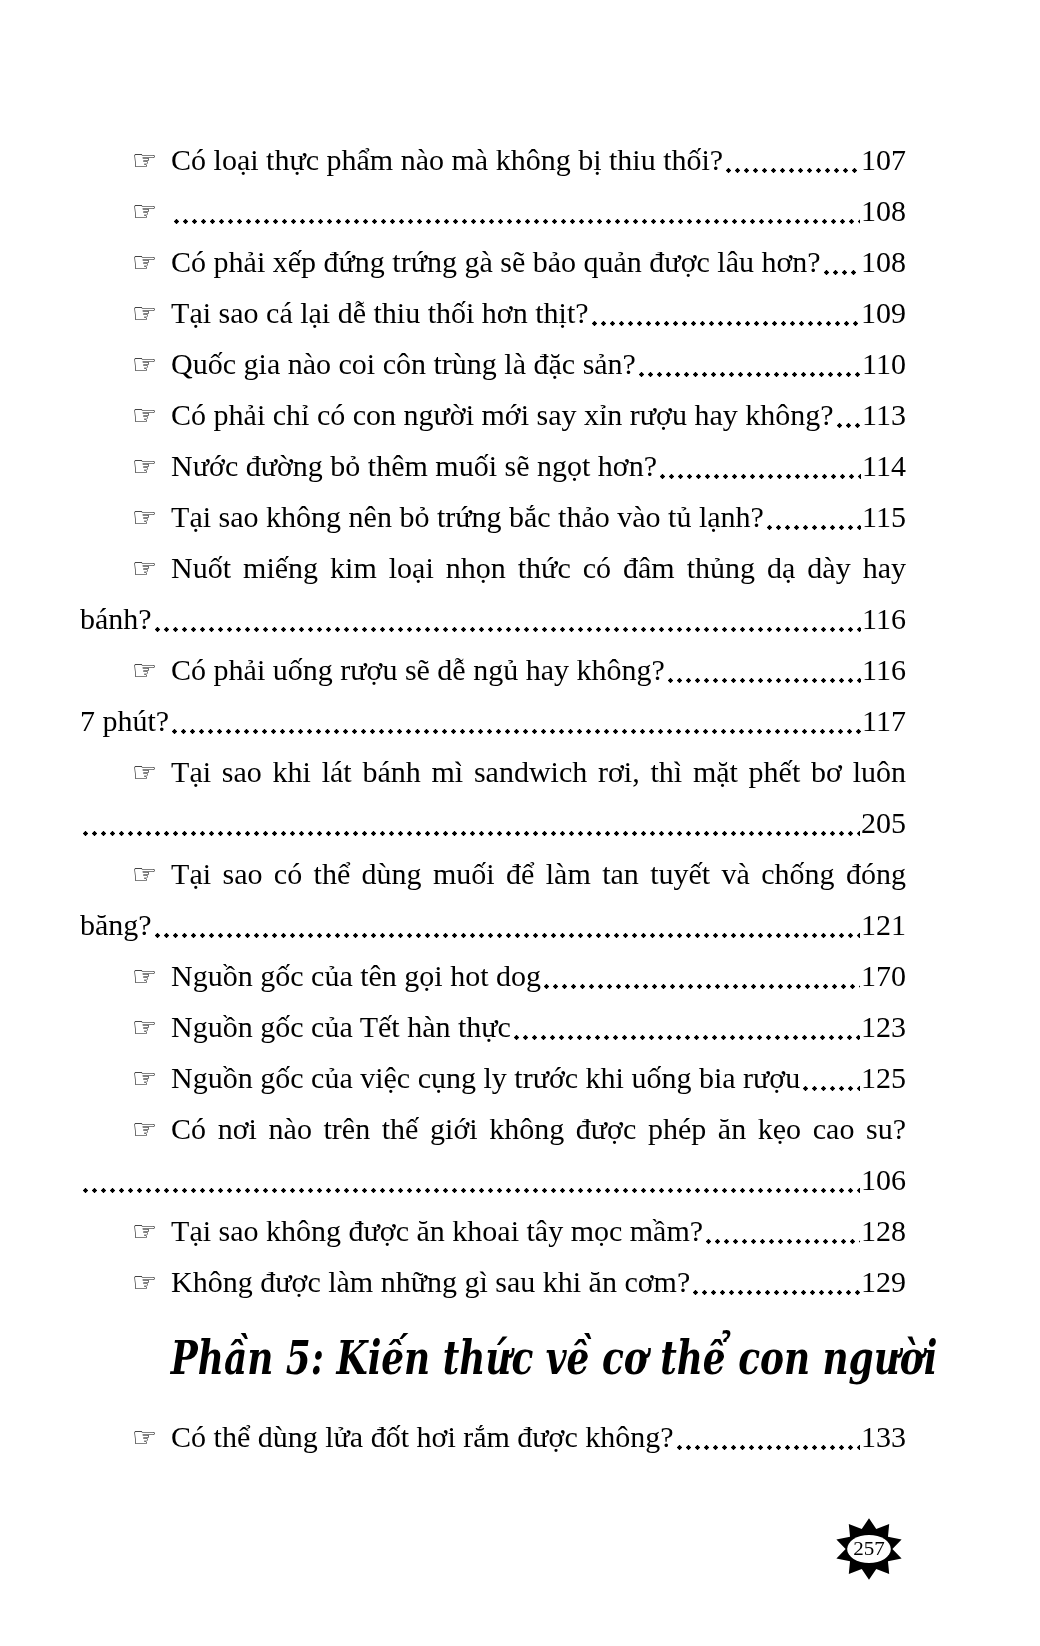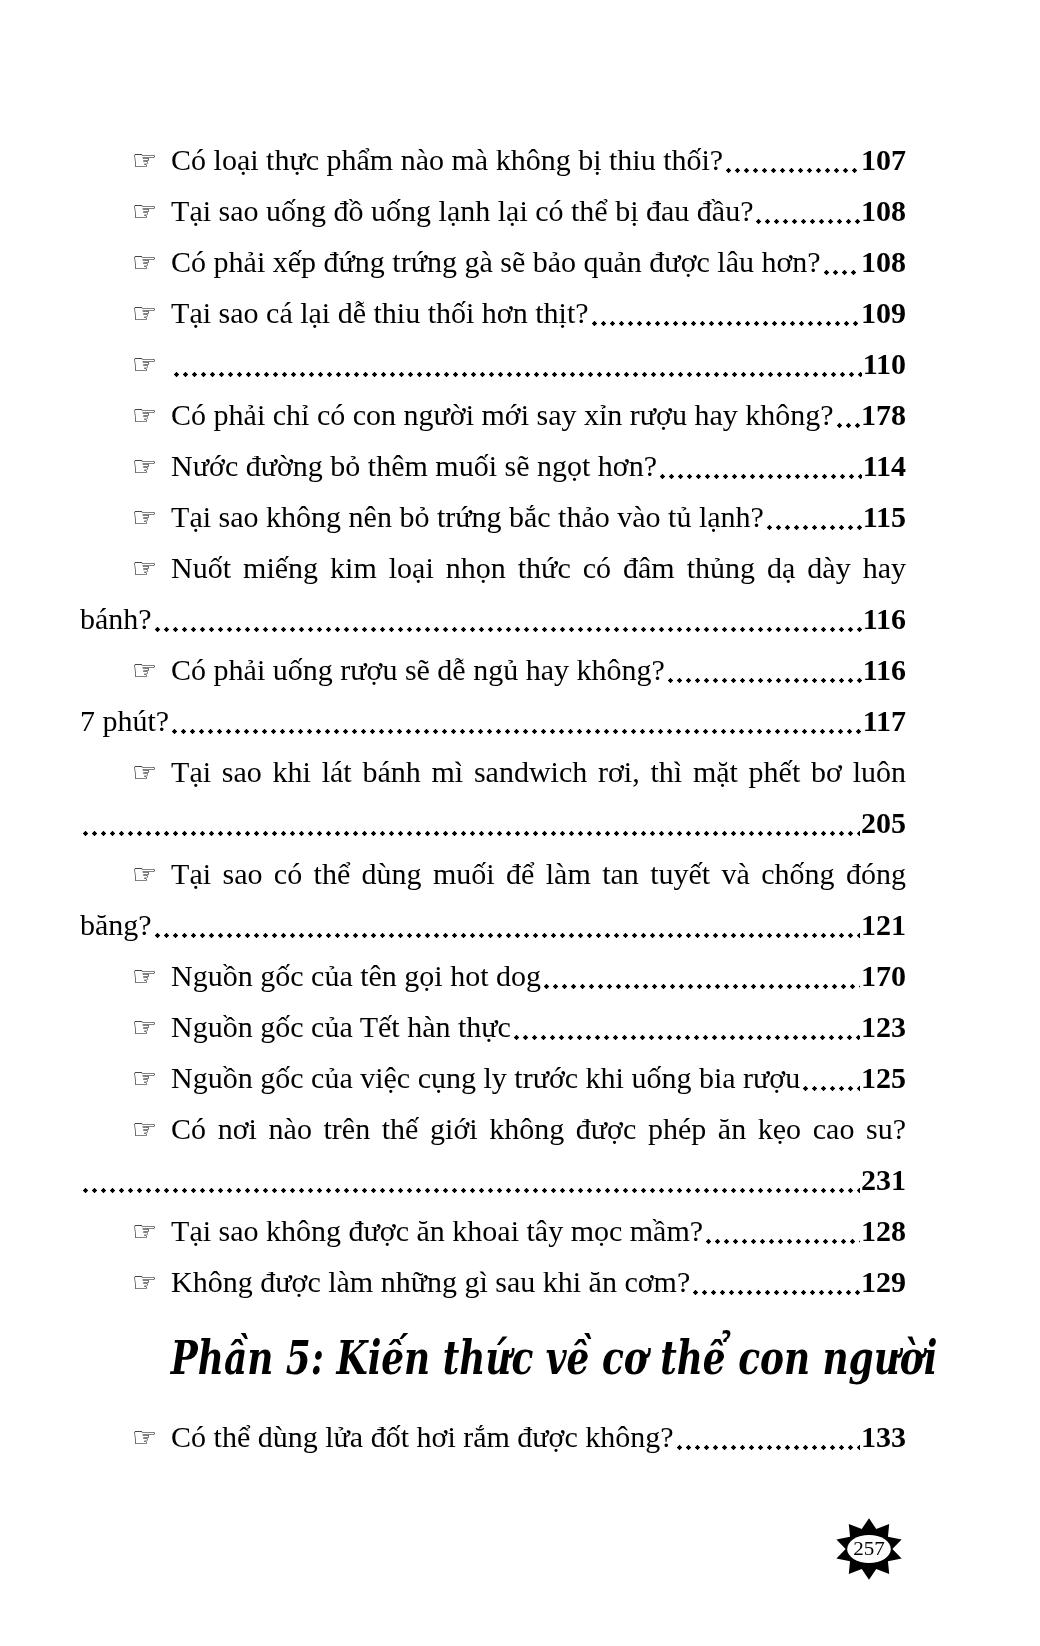--- a/index.html
+++ b/index.html
@@ -36,21 +36,21 @@
     text-indent: 52px;
     overflow: hidden;
     white-space: normal;
   }
   .hand {
     font-family: "DejaVu Sans", sans-serif;
     font-size: 28px;
     margin-right: 14px;
   }
   .t { white-space: nowrap; }
-  .pg { white-space: nowrap; font-weight: bold; }
+  .pg { white-space: nowrap; }
   .dots {
     flex: 1 1 8px;
     align-self: stretch;
     margin: 0 1px;
     background-image: radial-gradient(circle, #000 2px, transparent 2.3px);
     background-size: 9px 9px;
     background-repeat: repeat-x;
     background-position: 0 32px;
   }
   .section-header {
@@ -91,21 +91,20 @@
           <div class="flexline indent">
             <span class="hand">☞</span>
             <span class="t">Có loại thực phẩm nào mà không bị thiu thối?</span>
             <span class="dots"></span>
             <span class="pg">107</span>
           </div>
         </div>
         <div class="toc-entry">
           <div class="flexline indent">
             <span class="hand">☞</span>
-            <span class="t">Tại sao uống đồ uống lạnh lại có thể bị đau đầu?</span>
             <span class="dots"></span>
             <span class="pg">108</span>
           </div>
         </div>
         <div class="toc-entry">
           <div class="flexline indent">
             <span class="hand">☞</span>
             <span class="t">Có phải xếp đứng trứng gà sẽ bảo quản được lâu hơn?</span>
             <span class="dots"></span>
             <span class="pg">108</span>
@@ -115,30 +114,31 @@
           <div class="flexline indent">
             <span class="hand">☞</span>
             <span class="t">Tại sao cá lại dễ thiu thối hơn thịt?</span>
             <span class="dots"></span>
             <span class="pg">109</span>
           </div>
         </div>
         <div class="toc-entry">
           <div class="flexline indent">
             <span class="hand">☞</span>
+            <span class="t">Quốc gia nào coi côn trùng là đặc sản?</span>
             <span class="dots"></span>
             <span class="pg">110</span>
           </div>
         </div>
         <div class="toc-entry">
           <div class="flexline indent">
             <span class="hand">☞</span>
             <span class="t">Có phải chỉ có con người mới say xỉn rượu hay không?</span>
             <span class="dots"></span>
-            <span class="pg">178</span>
+            <span class="pg">113</span>
           </div>
         </div>
         <div class="toc-entry">
           <div class="flexline indent">
             <span class="hand">☞</span>
             <span class="t">Nước đường bỏ thêm muối sẽ ngọt hơn?</span>
             <span class="dots"></span>
             <span class="pg">114</span>
           </div>
         </div>
@@ -210,21 +210,21 @@
             <span class="t">Nguồn gốc của việc cụng ly trước khi uống bia rượu</span>
             <span class="dots"></span>
             <span class="pg">125</span>
           </div>
         </div>
         <div class="toc-entry">
           <div class="l1"><span class="hand">☞</span><span class="t">Có nơi nào trên thế giới không được phép ăn kẹo cao su?</span></div>
           <div class="flexline">
             <span class="t"></span>
             <span class="dots"></span>
-            <span class="pg">231</span>
+            <span class="pg">106</span>
           </div>
         </div>
         <div class="toc-entry">
           <div class="flexline indent">
             <span class="hand">☞</span>
             <span class="t">Tại sao không được ăn khoai tây mọc mầm?</span>
             <span class="dots"></span>
             <span class="pg">128</span>
           </div>
         </div>

